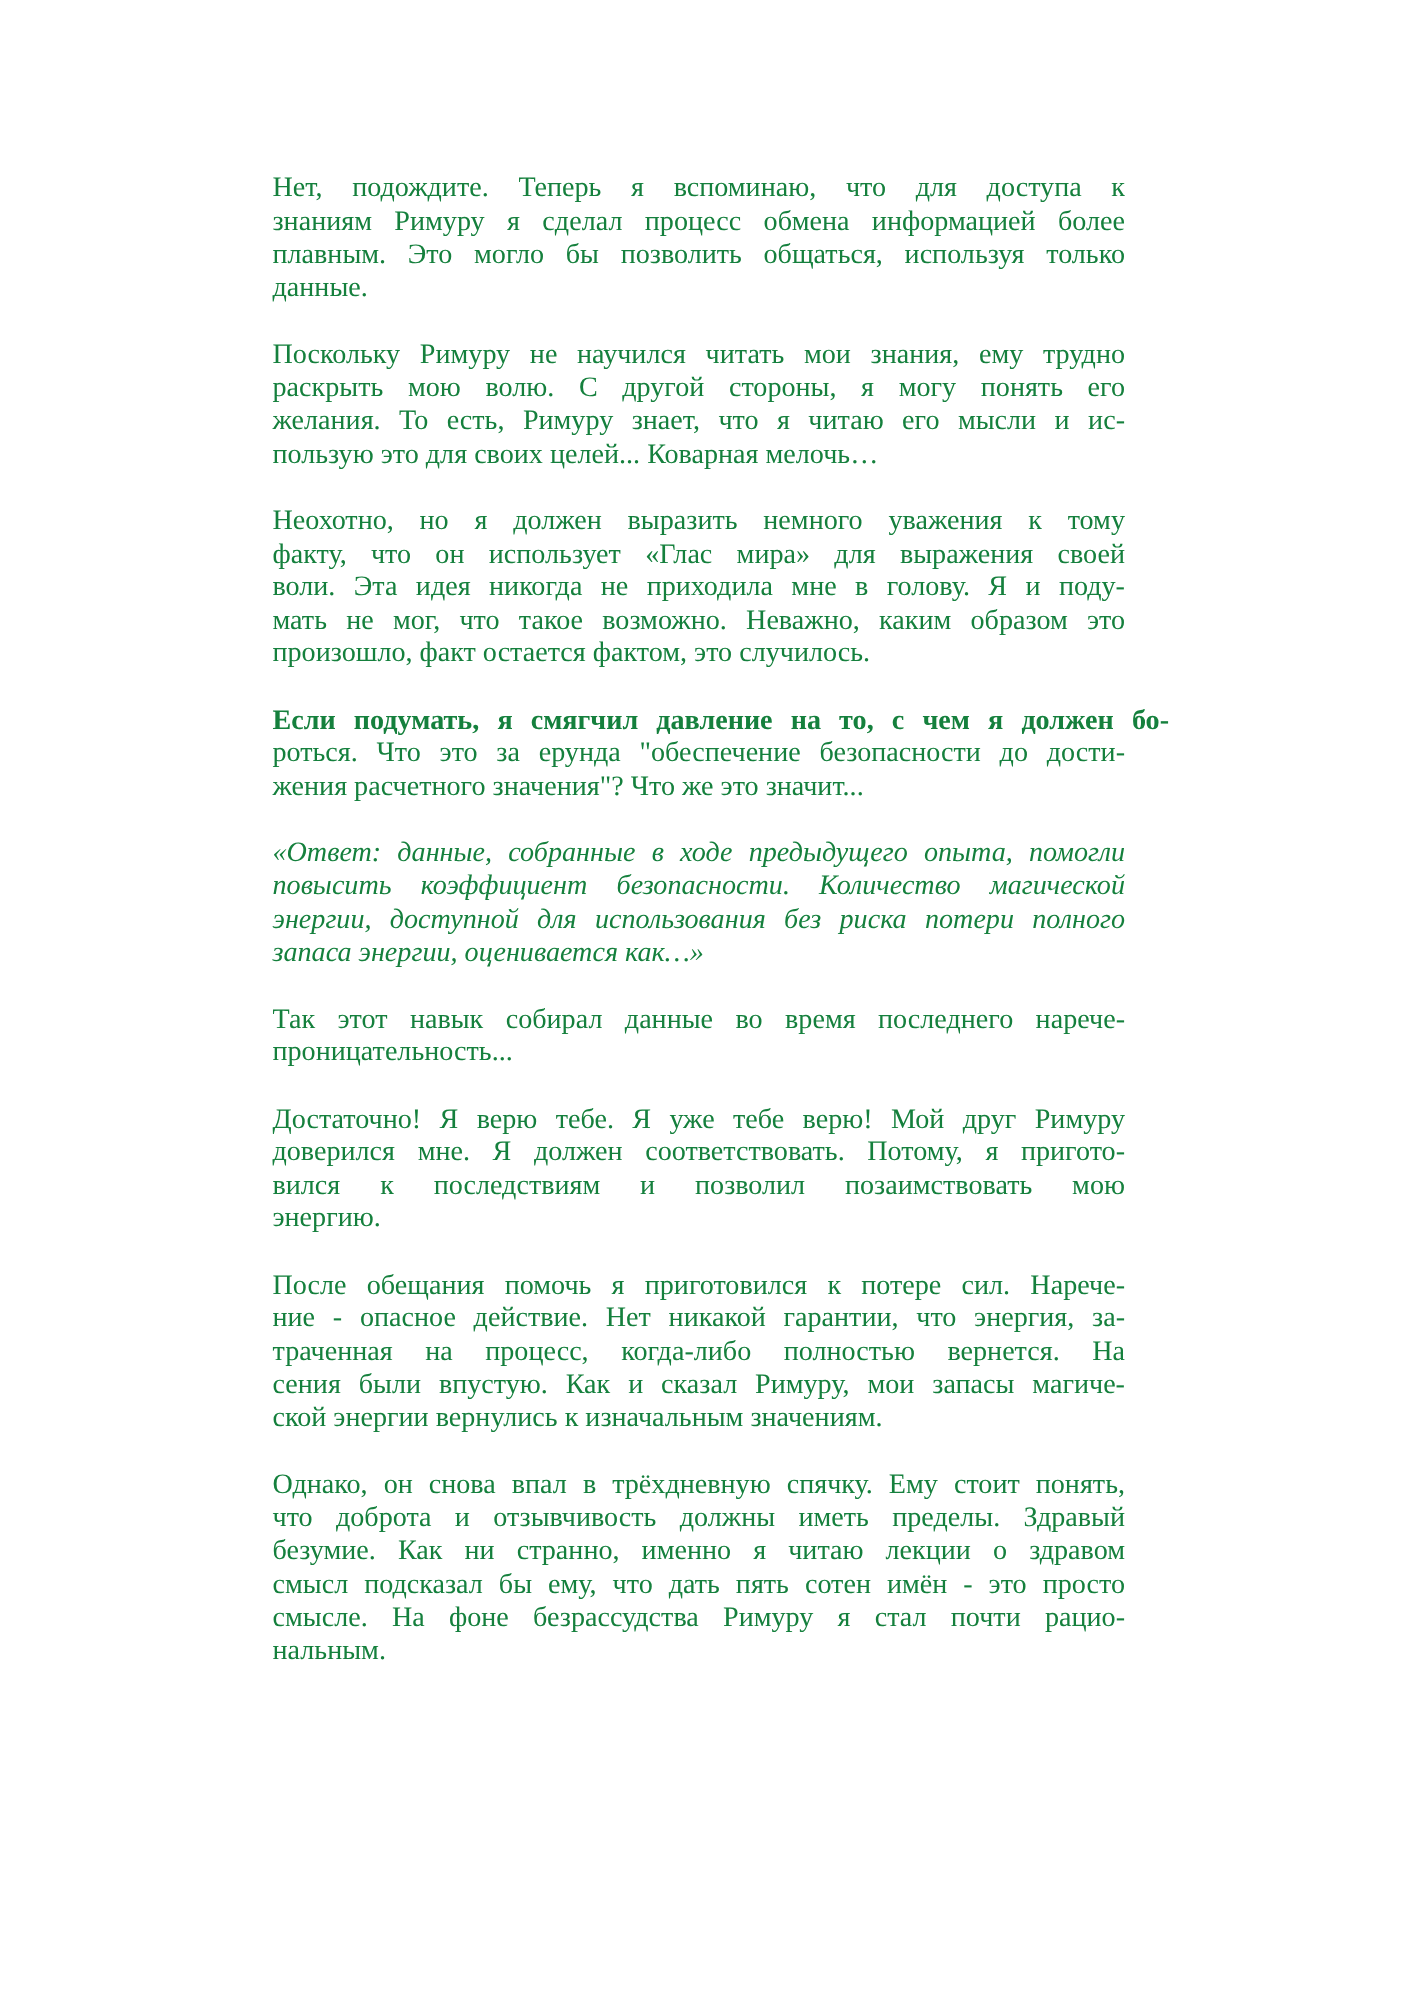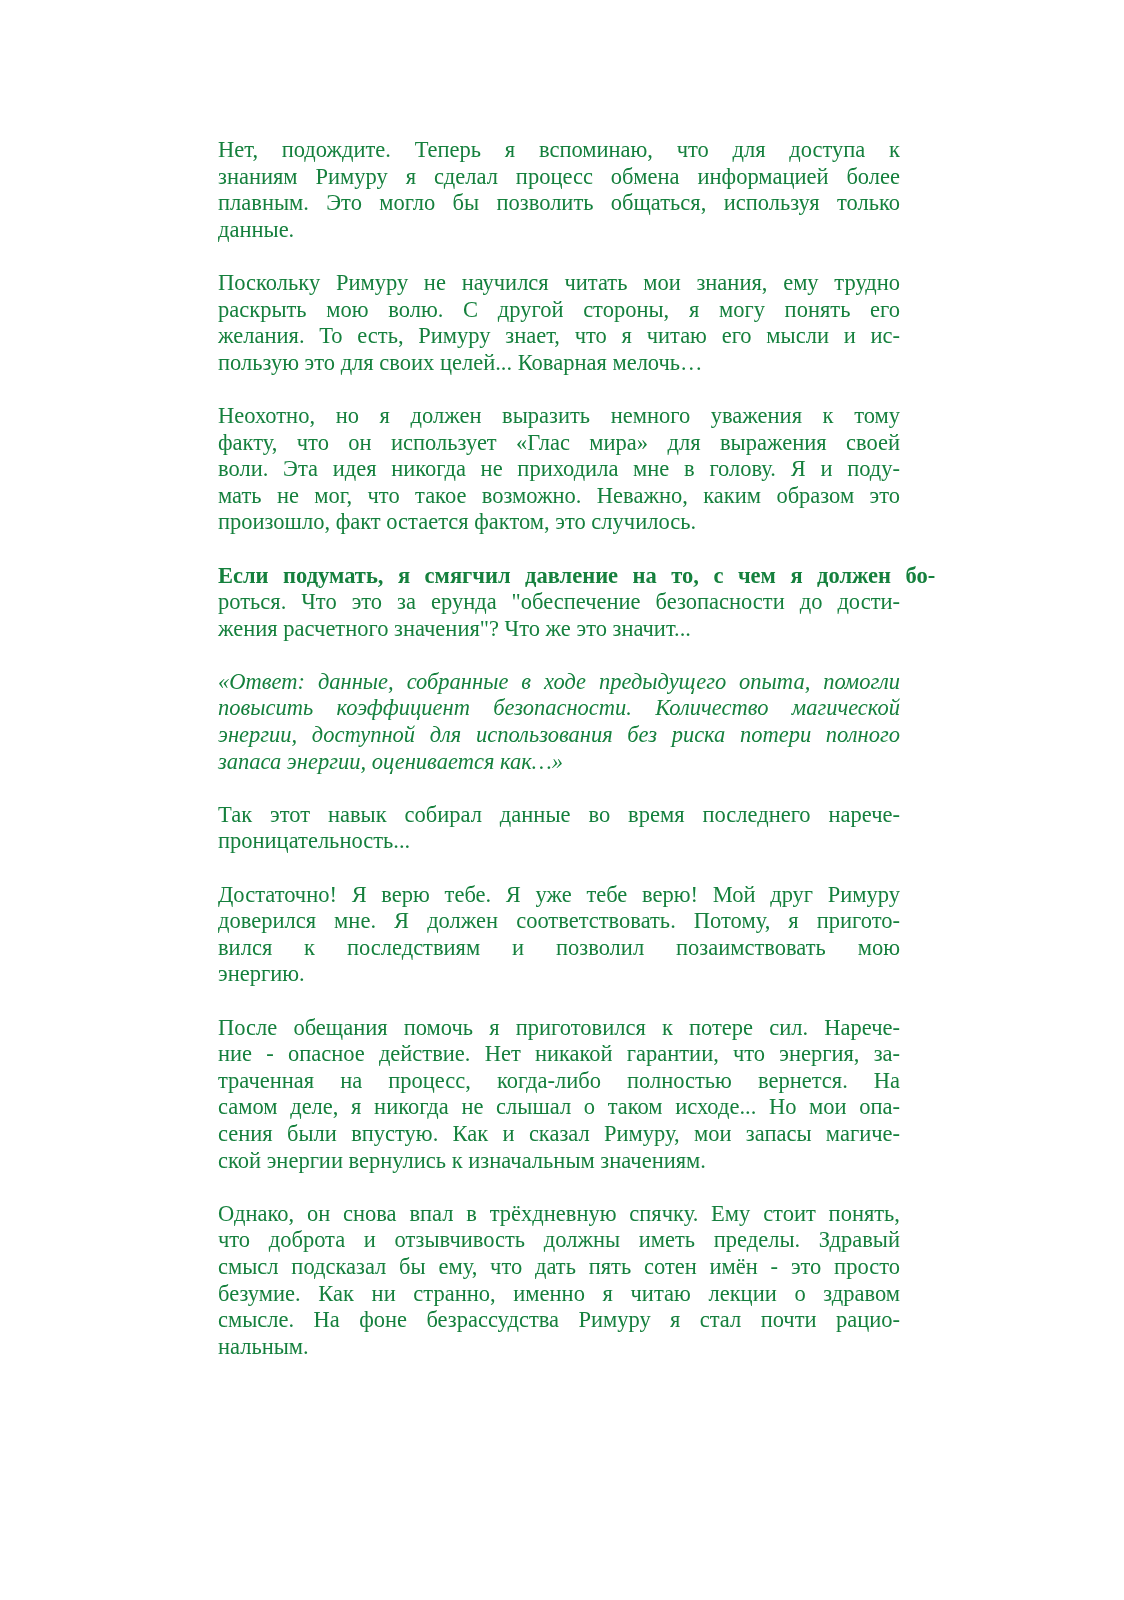--- a/index.html
+++ b/index.html
@@ -83,25 +83,24 @@
     <p class="para">
       <span class="line" style="display: block; word-spacing: 9.06094px;">Достаточно! Я верю тебе. Я уже тебе верю! Мой друг Римуру</span>
       <span class="line" style="display: block; word-spacing: 12.4554px;">доверился мне. Я должен соответствовать. Потому, я пригото-</span>
       <span class="line" style="display: block; word-spacing: 26.2604px;">вился к последствиям и позволил позаимствовать мою</span>
       <span class="line last">энергию.</span>
     </p>
     <p class="para">
       <span class="line" style="display: block; word-spacing: 10.5469px;">После обещания помочь я приготовился к потере сил. Нарече-</span>
       <span class="line" style="display: block; word-spacing: 8.54861px;">ние - опасное действие. Нет никакой гарантии, что энергия, за-</span>
       <span class="line" style="display: block; word-spacing: 20.3776px;">траченная на процесс, когда-либо полностью вернется. На</span>
-      <span class="line" style="display: block; word-spacing: 7.0142px;">самом деле, я никогда не слышал о таком исходе... Но мои опа-</span>
       <span class="line" style="display: block; word-spacing: 8.68924px;">сения были впустую. Как и сказал Римуру, мои запасы магиче-</span>
       <span class="line last">ской энергии вернулись к изначальным значениям.</span>
     </p>
     <p class="para">
       <span class="line" style="display: block; word-spacing: 7.1875px;">Однако, он снова впал в трёхдневную спячку. Ему стоит понять,</span>
       <span class="line" style="display: block; word-spacing: 13.0312px;">что доброта и отзывчивость должны иметь пределы. Здравый</span>
+      <span class="line" style="display: block; word-spacing: 12.0312px;">безумие. Как ни странно, именно я читаю лекции о здравом</span>
       <span class="line" style="display: block; word-spacing: 7.15909px;">смысл подсказал бы ему, что дать пять сотен имён - это просто</span>
-      <span class="line" style="display: block; word-spacing: 12.0312px;">безумие. Как ни странно, именно я читаю лекции о здравом</span>
       <span class="line" style="display: block; word-spacing: 13.7559px;">смысле. На фоне безрассудства Римуру я стал почти рацио-</span>
       <span class="line last">нальным.</span>
     </p>
   </div>
 
 </body></html>

